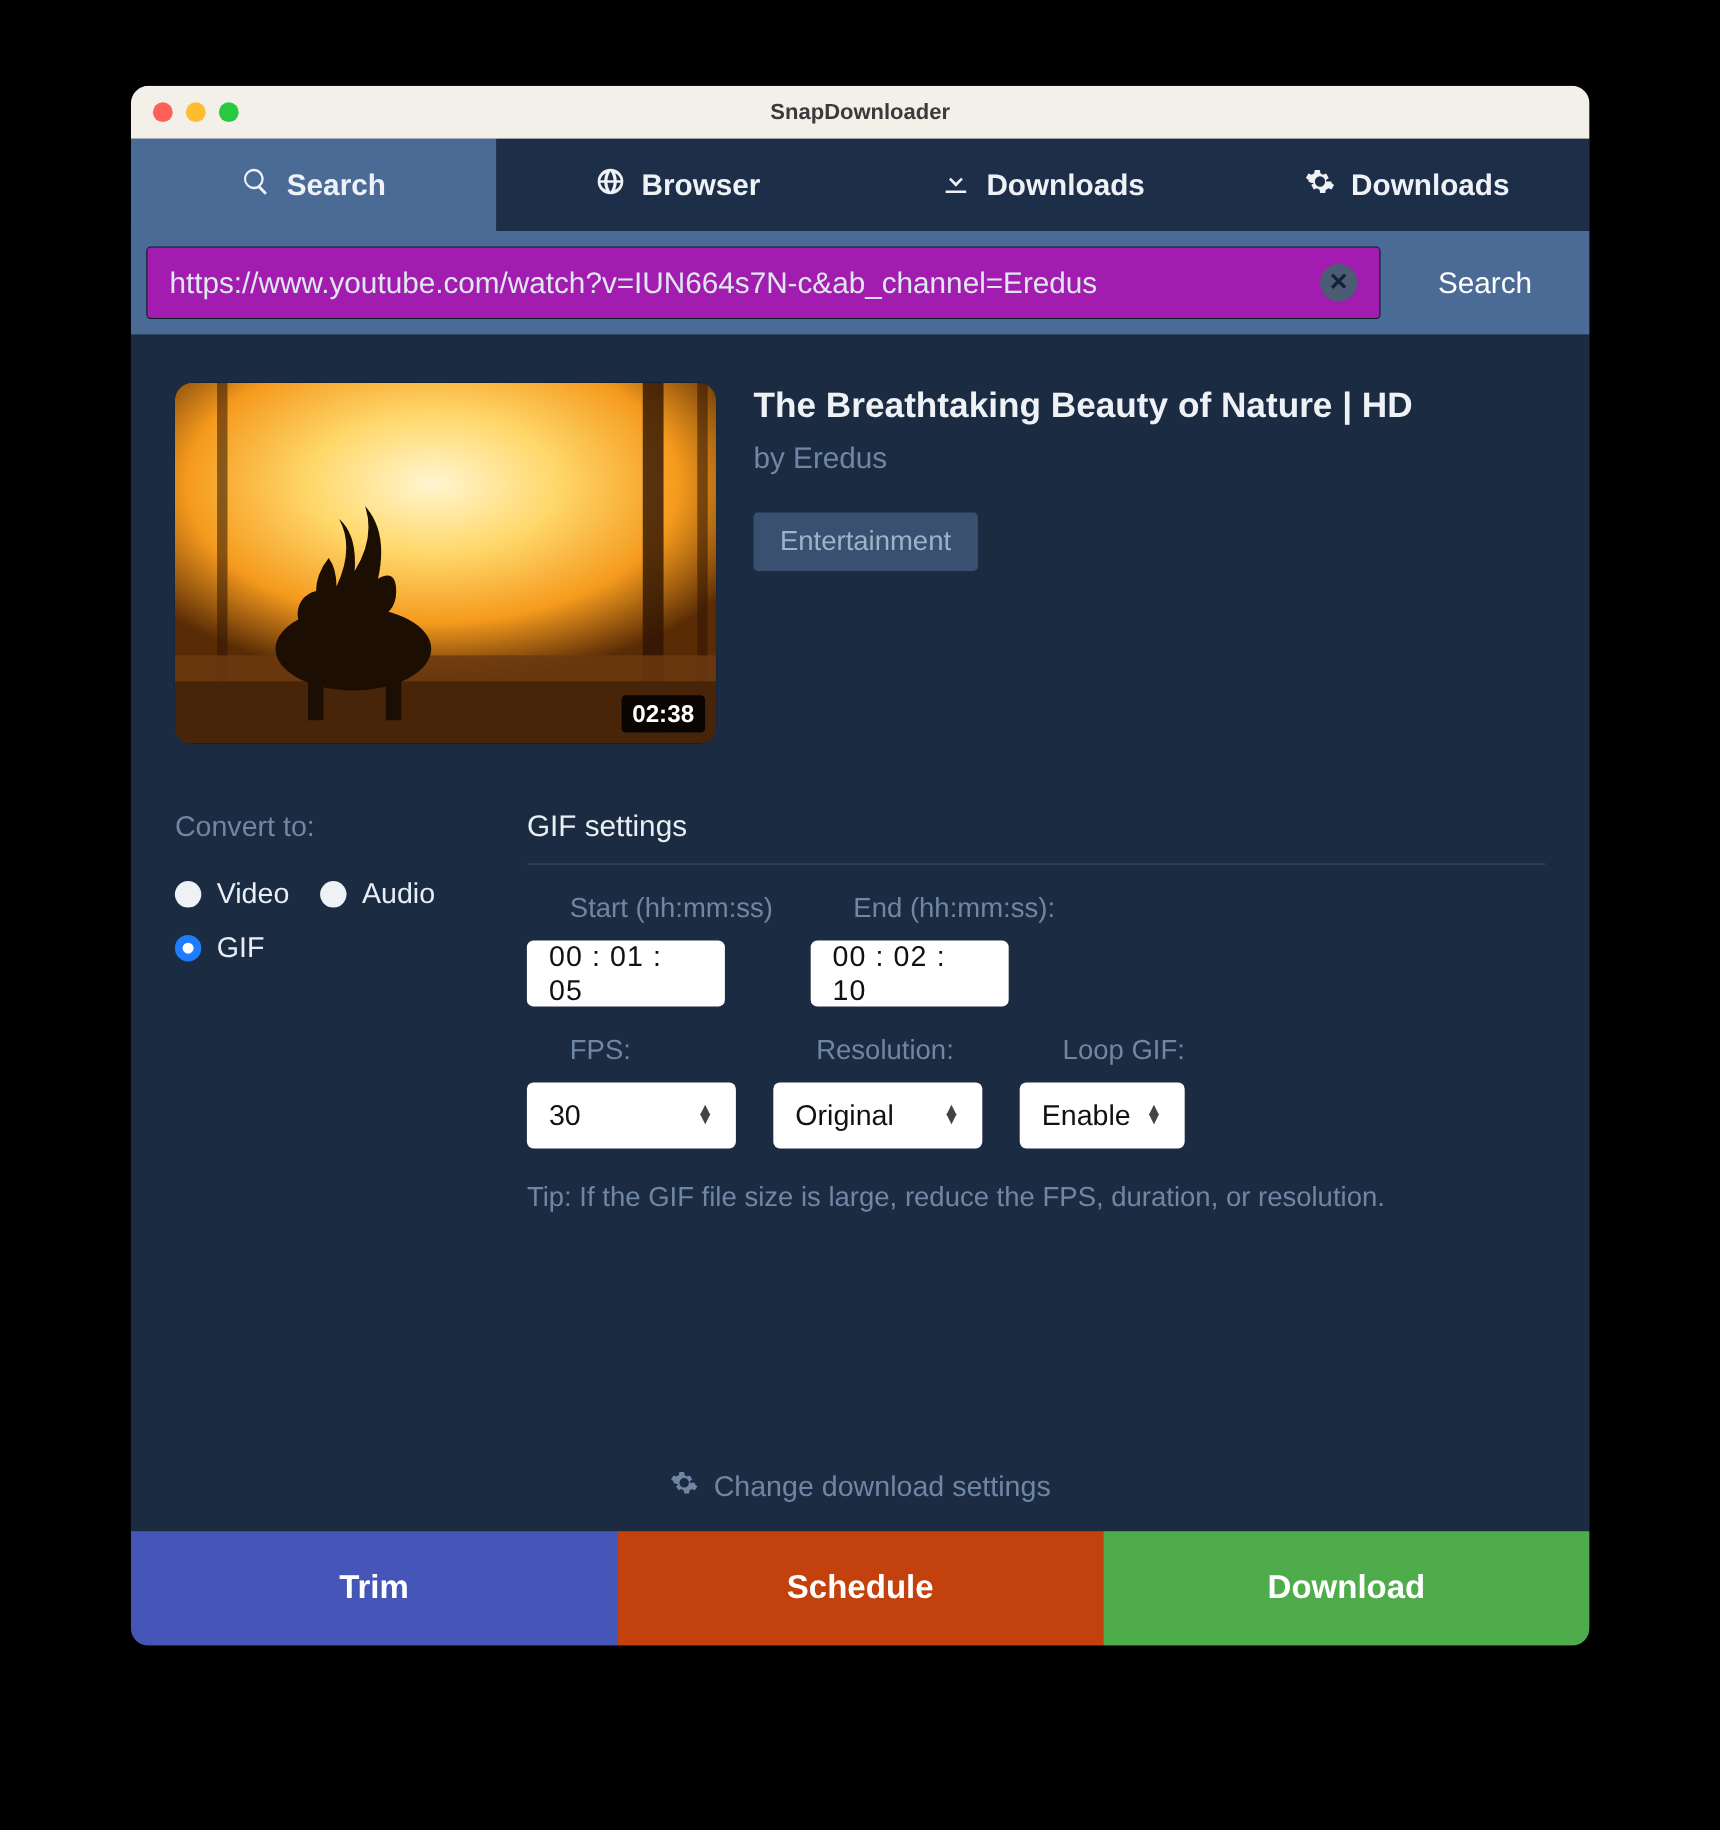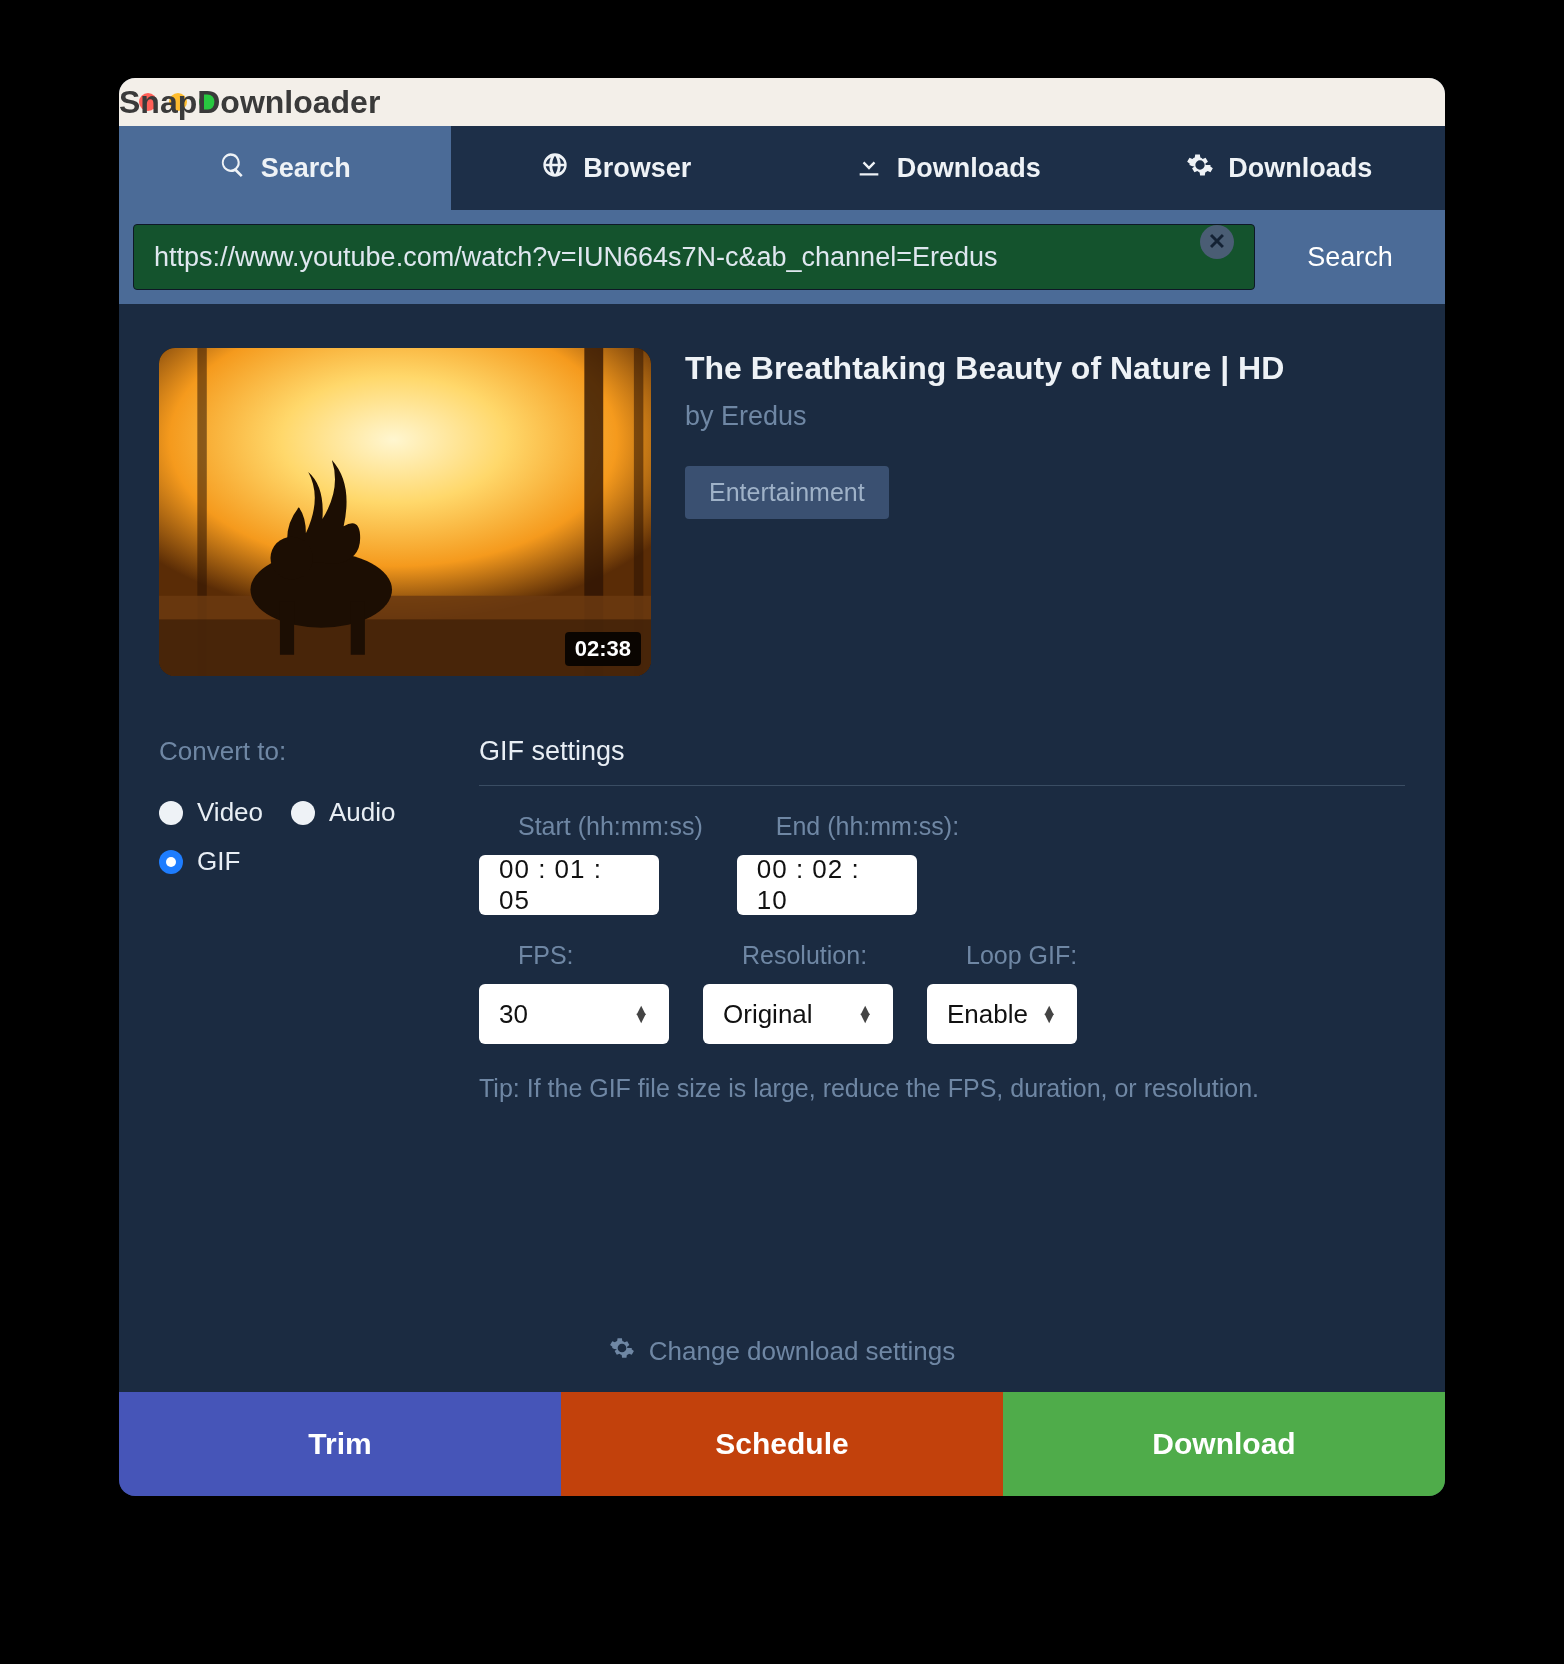--- a/index.html
+++ b/index.html
@@ -23,22 +23,22 @@
     background: #f3efe9;
     display: flex; align-items: center;
     position: relative;
   }
   .traffic-lights { display: flex; gap: 12px; margin-left: 20px; }
   .tl-dot { width: 18px; height: 18px; border-radius: 50%; }
   .tl-close  { background: #ff5f57; }
   .tl-min    { background: #febc2e; }
   .tl-zoom   { background: #28c840; }
   .titlebar-title {
-    position: absolute; left: 0; right: 0; 
-    font-weight: 700; font-size: 32px; color: #3a3a3a;
+    position: absolute; left: 0; right: 0; text-align: center;
+    font-weight: 700; font-size: 20px; color: #3a3a3a;
     pointer-events: none;
   }
 
   
   .navtabs { display: flex; height: 84px; background: #1d2f48; }
   .navtab {
     flex: 1; display: flex; align-items: center; justify-content: center;
     gap: 14px; color: #eef2f6; font-size: 27px; font-weight: 600;
     cursor: pointer;
   }
@@ -46,22 +46,22 @@
   .navtab.active { background: #4b6b97; }
 
   
   .urlrow {
     display: flex; align-items: stretch;
     background: #4b6b97;
     height: 94px;
     padding: 14px 0 14px 14px;
   }
   .urlinput-wrap {
-    flex: 1; background: #14532d; border-radius: 4px;
-    display: flex; padding: 0 20px;
+    flex: 1; background: #a21caf; border-radius: 4px;
+    display: flex; align-items: center; padding: 0 20px;
     border: 1px solid #0e1826;
   }
   .urlinput {
     flex: 1; background: transparent; border: none; outline: none;
     color: #dfe7ef; font-size: 27px;
   }
   .clear-btn {
     width: 34px; height: 34px; border-radius: 50%;
     background: #4a5d74; color: #142234;
     display: flex; align-items: center; justify-content: center;

